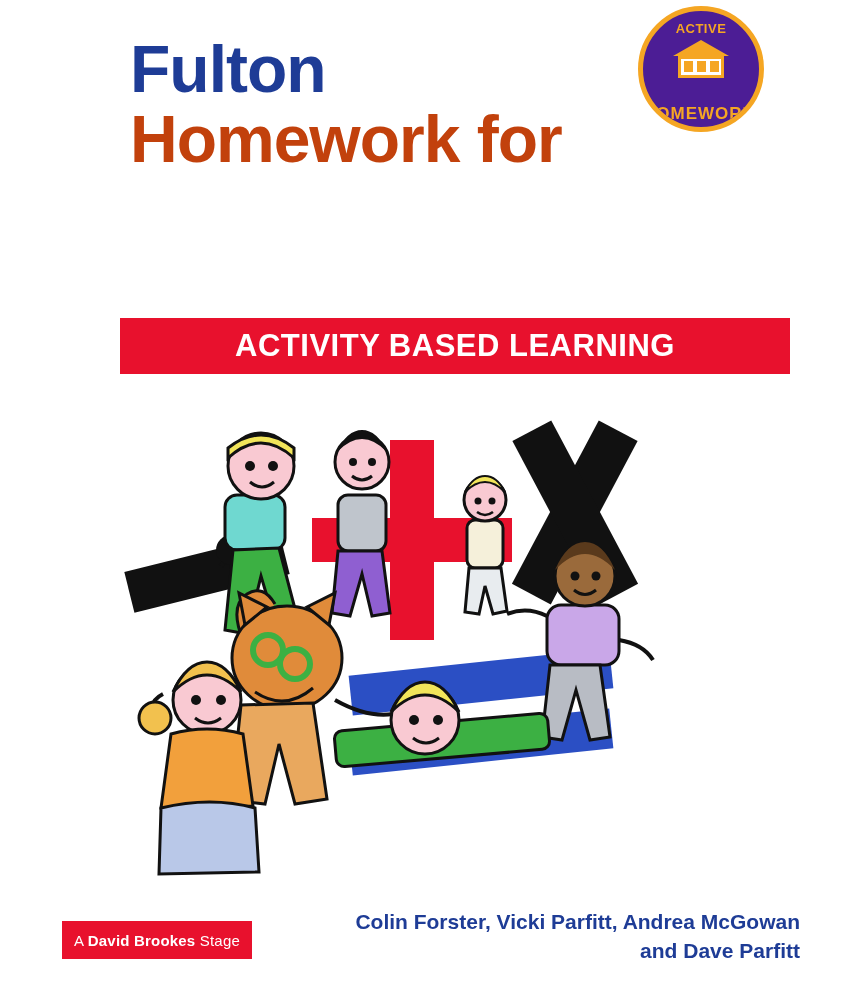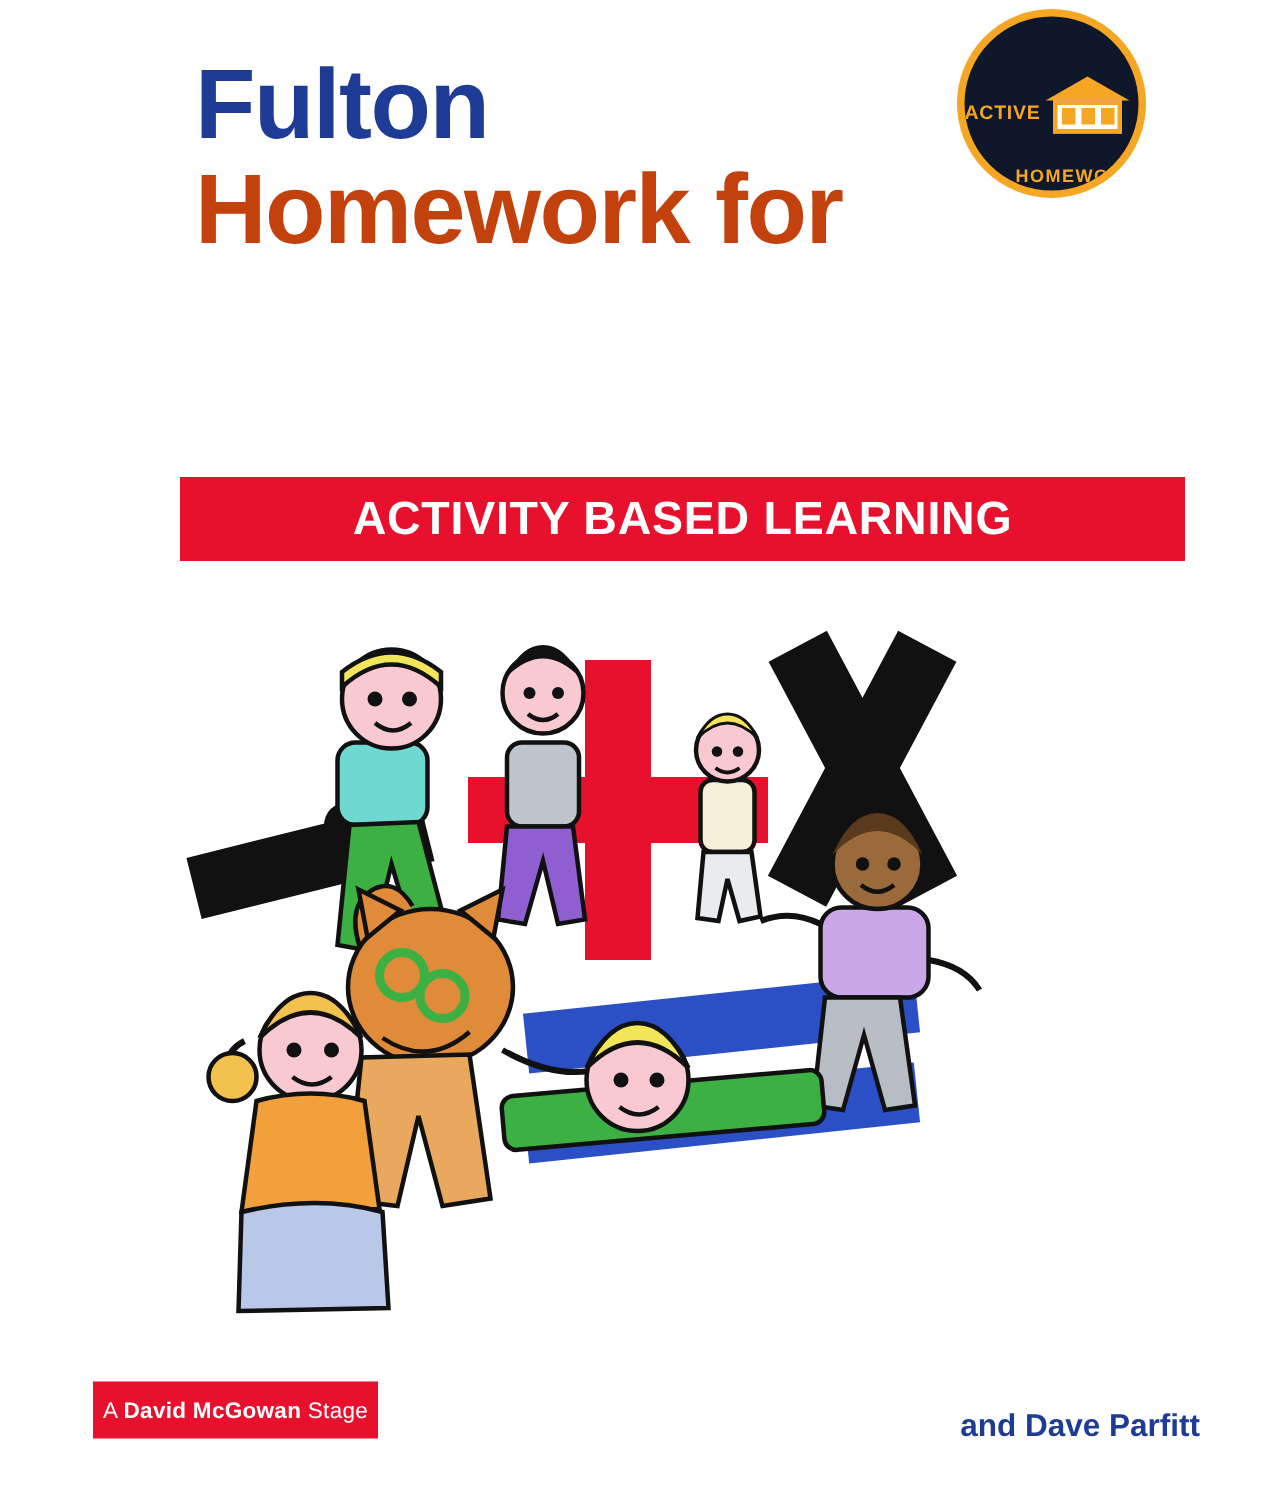--- a/index.html
+++ b/index.html
@@ -22,25 +22,25 @@
   }
 
   
   .badge {
     position: absolute;
     top: 6px;
     right: 86px;
     width: 126px;
     height: 126px;
     border-radius: 50%;
-    background: #0f172a;
+    background: #4c1d95;
     border: 5px solid #f5a623;
     box-sizing: border-box;
     display: flex;
-    flex-direction: row;
+    flex-direction: column;
     align-items: center;
     justify-content: flex-start;
     overflow: hidden;
   }
   .badge-top-text {
     margin-top: 10px;
     font-size: 13px;
     font-weight: bold;
     letter-spacing: 0.5px;
     color: #f5a623;
@@ -75,22 +75,22 @@
     height: 11px;
     background: #f5a623;
   }
   .badge-house .win.w1 { left: 14px; }
   .badge-house .win.w2 { left: 27px; }
   .badge-house .win.w3 { left: 40px; }
   .badge-arc {
     position: absolute;
     bottom: 3px;
     left: 0; right: 0;
-    text-align: right;
-    font-size: 12px;
+    text-align: left;
+    font-size: 17px;
     font-weight: bold;
     letter-spacing: 1px;
     color: #f5a623;
   }
 
   
   .title-block {
     position: absolute;
     top: 34px;
     left: 130px;
@@ -288,22 +288,23 @@
         <circle cx="319" cy="320" r="5" fill="#111"></circle>
         <circle cx="343" cy="320" r="5" fill="#111"></circle>
         <path d="M318 338 q13 10 26 0" stroke="#111" stroke-width="3" fill="none"></path>
       </g>
     </svg>
   </div>
 
   <div class="publisher">
     <div class="publisher-text">
       <span>A</span>
-      <b>David McGowan</b>
+      <b>David Brookes</b>
       <span>Stage</span>
     </div>
   </div>
 
   <div class="authors">
+    <div>Colin Forster, Vicki Parfitt, Andrea McGowan</div>
     <div>and Dave Parfitt</div>
   </div>
 
 </div>
 
 </body></html>

